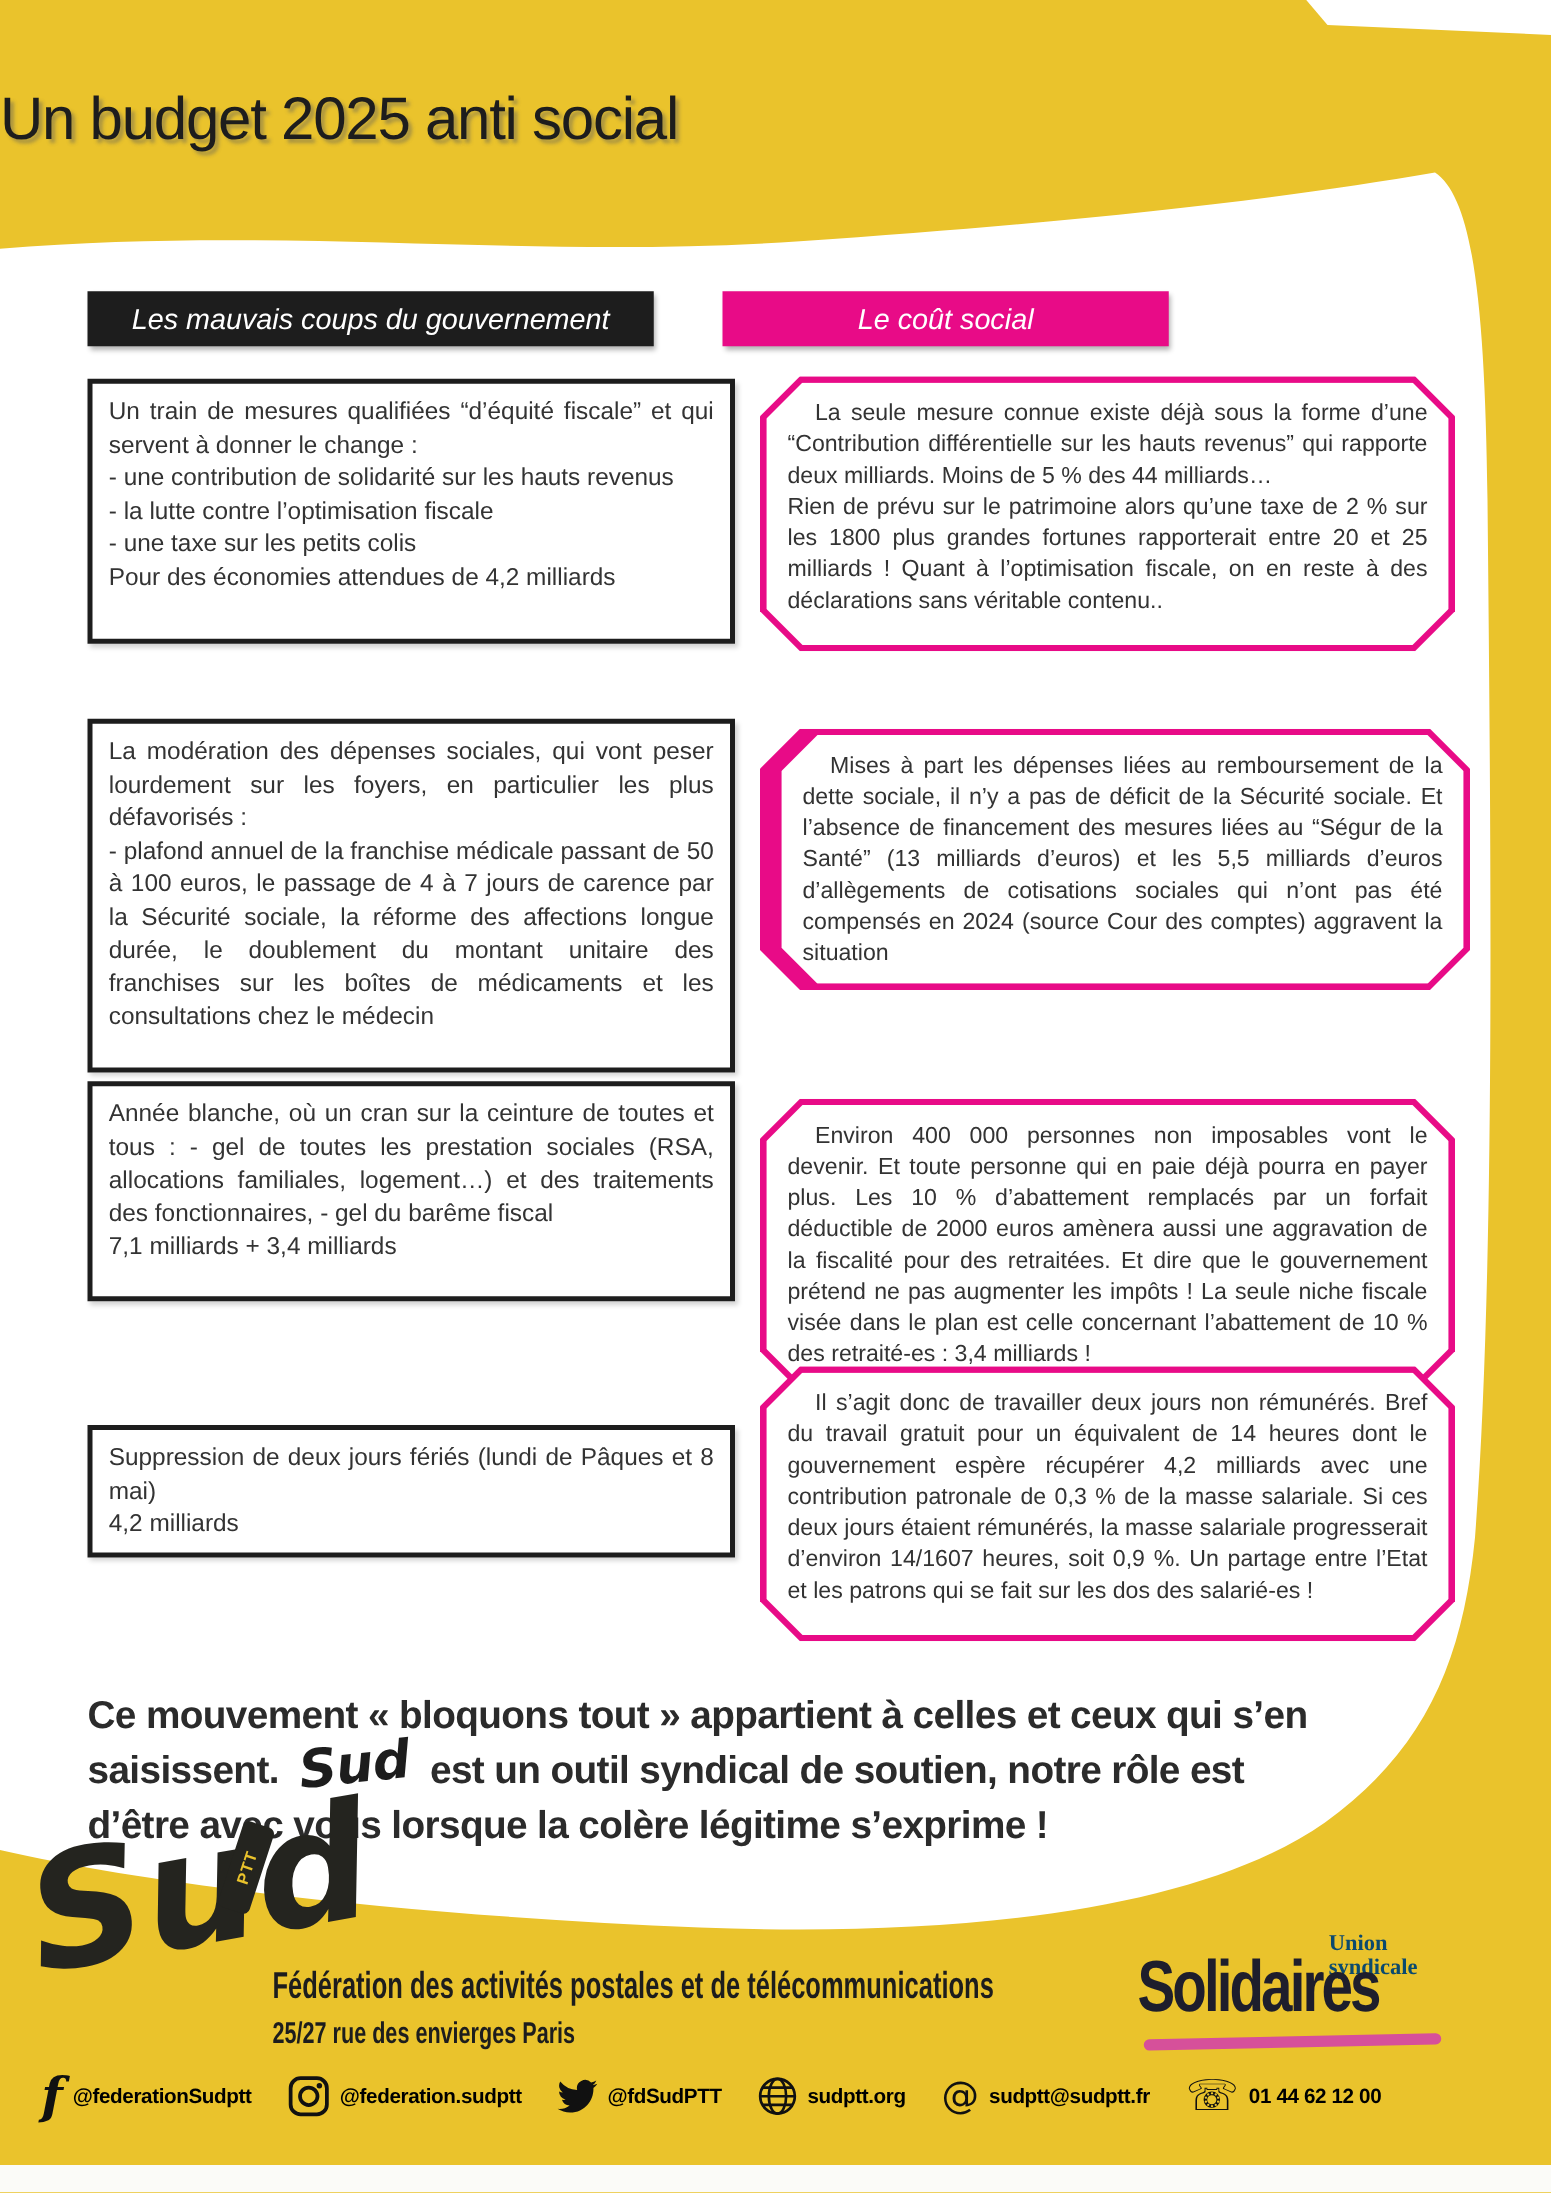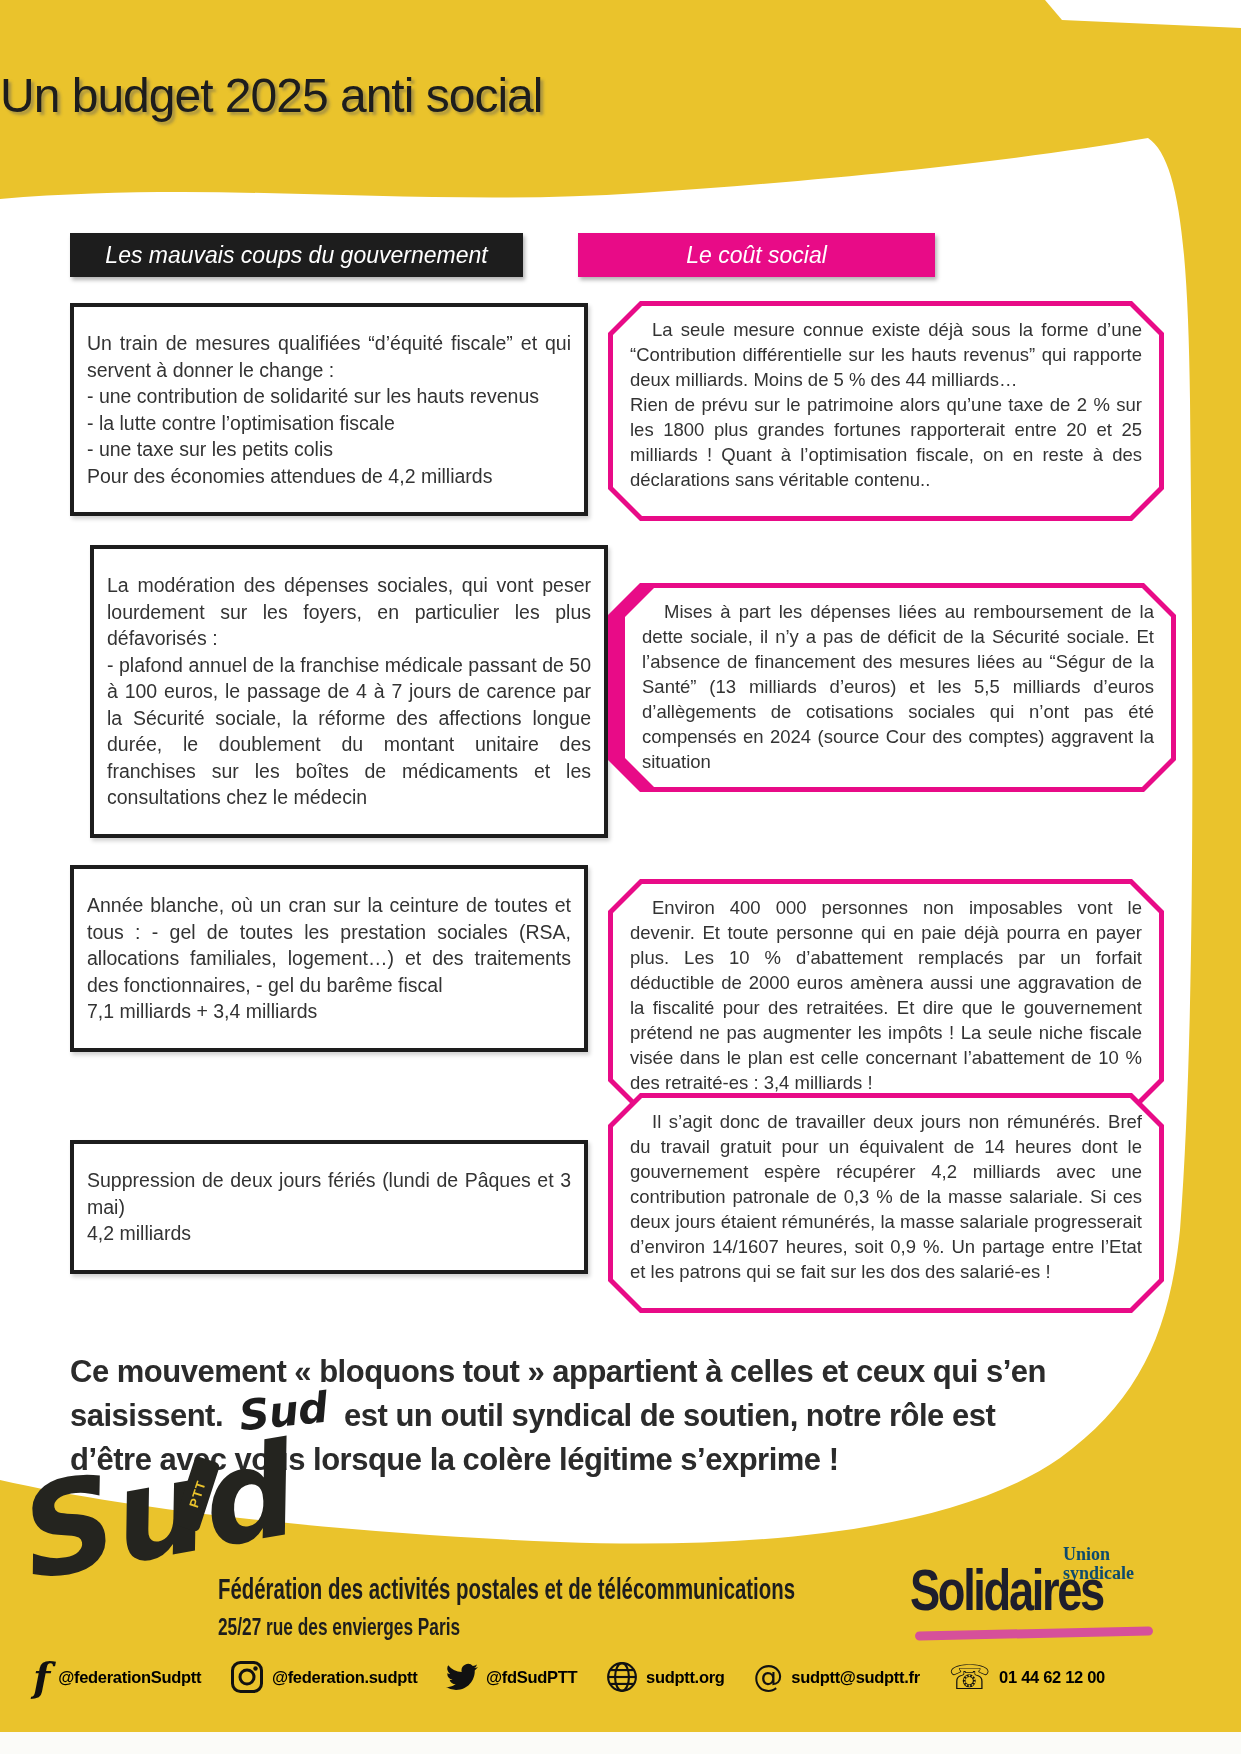--- a/index.html
+++ b/index.html
@@ -20,21 +20,21 @@
   .col-header{
     height:44px;line-height:44px;text-align:center;color:#fff;
     font-size:23px;font-weight:normal;font-style:italic;
     box-shadow:2px 3px 4px rgba(0,0,0,.3);
   }
   .col-header.black{left:70px;top:233px;width:453px;background:#1d1d1d;}
   .col-header.pink {left:578px;top:233px;width:357px;background:#E80B87;}
   
   .lbox{
     left:70px;width:518px;box-sizing:border-box;background:#fff;
-    border:4px solid #1d1d1d;padding:23px 13px;
+    border:4px solid #1d1d1d;padding:9px 13px;
     box-shadow:2px 3px 4px rgba(0,0,0,.18);
   }
   .lbox .box-text{
     font-size:19.5px;line-height:26.5px;text-align:justify;white-space:pre-line;color:#333;
   }
   
   .rbox{
     left:608px;width:556px;background:#E80B87;
     clip-path:polygon(32px 0,calc(100% - 32px) 0,100% 32px,100% calc(100% - 32px),calc(100% - 32px) 100%,32px 100%,0 calc(100% - 32px),0 32px);
     filter:drop-shadow(2px 3px 3px rgba(0,0,0,.25));
@@ -126,30 +126,30 @@
 <div class="abs col-header black">Les mauvais coups du gouvernement</div>
 <div class="abs col-header pink">Le coût social</div>
 
 <div class="abs lbox" style="top:303px;min-height:212px;">
   <div class="box-text">Un train de mesures qualifiées “d’équité fiscale” et qui servent à donner le change :
 - une contribution de solidarité sur les hauts revenus
 - la lutte contre l’optimisation fiscale
 - une taxe sur les petits colis
 Pour des économies attendues de 4,2 milliards</div>
 </div>
-<div class="abs lbox" style="top:545px;min-height:283px;margin-left:20px;">
+<div class="abs lbox" style="top:575px;min-height:283px;">
   <div class="box-text">La modération des dépenses sociales, qui vont peser lourdement sur les foyers, en particulier les plus défavorisés :
 - plafond annuel de la franchise médicale passant de 50 à 100 euros, le passage de 4 à 7 jours de carence par la Sécurité sociale, la réforme des affections longue durée, le doublement du montant unitaire des franchises sur les boîtes de médicaments et les consultations chez le médecin</div>
 </div>
 <div class="abs lbox" style="top:865px;min-height:176px;">
   <div class="box-text">Année blanche, où un cran sur la ceinture de toutes et tous : - gel de toutes les prestation sociales (RSA, allocations familiales, logement…) et des traitements des fonctionnaires, - gel du barême fiscal
 7,1 milliards + 3,4 milliards</div>
 </div>
 <div class="abs lbox" style="top:1140px;min-height:93px;">
-  <div class="box-text">Suppression de deux jours fériés (lundi de Pâques et 3 mai)
+  <div class="box-text">Suppression de deux jours fériés (lundi de Pâques et 8 mai)
 4,2 milliards</div>
 </div>
 
 <div class="abs rbox" style="top:301px;">
   <div class="rbox-inner" style="min-height:186px;">
     <div class="box-text">La seule mesure connue existe déjà sous la forme d’une “Contribution différentielle sur les hauts revenus” qui rapporte deux milliards. Moins de 5 % des 44 milliards…
 Rien de prévu sur le patrimoine alors qu’une taxe de 2 % sur les 1800 plus grandes fortunes rapporterait entre 20 et 25 milliards ! Quant à l’optimisation fiscale, on en reste à des déclarations sans véritable contenu..</div>
   </div>
 </div>
 <div class="abs rbox" style="top:583px;padding-left:12px;">

